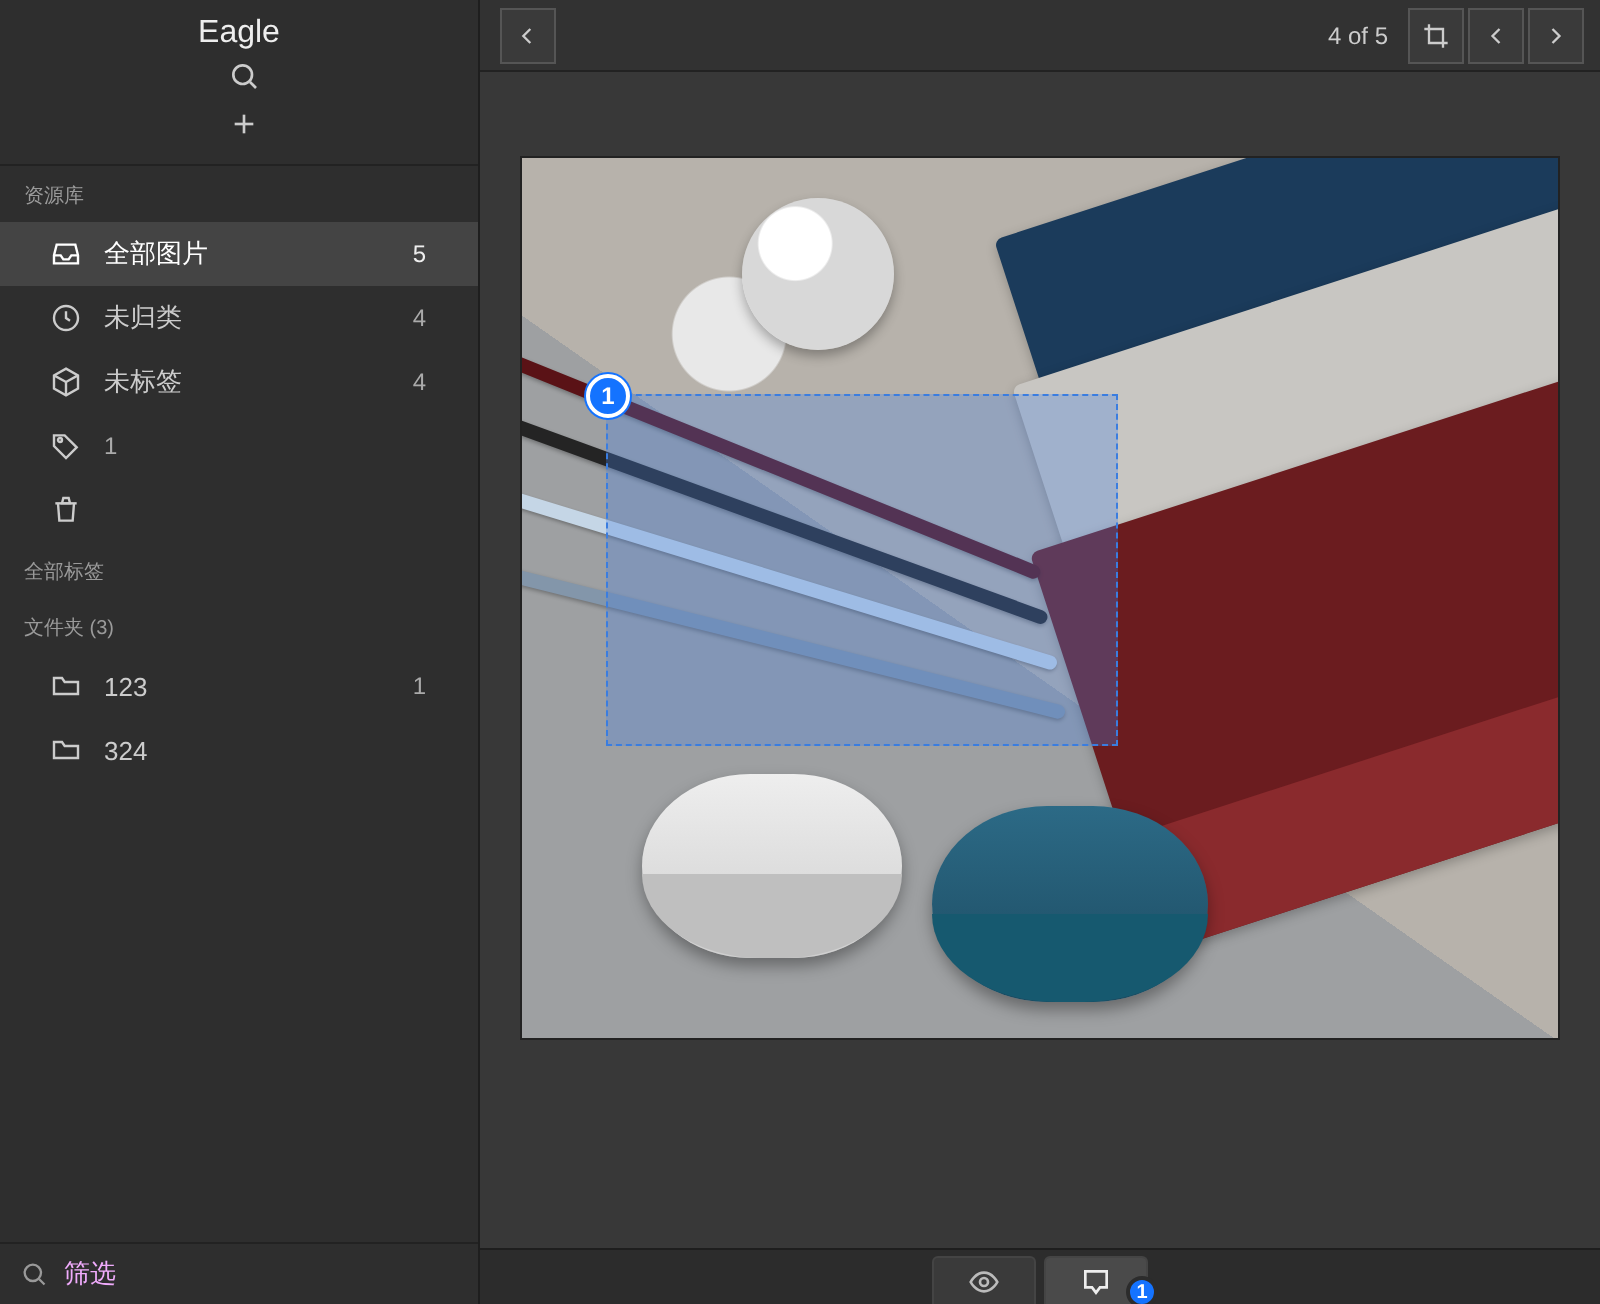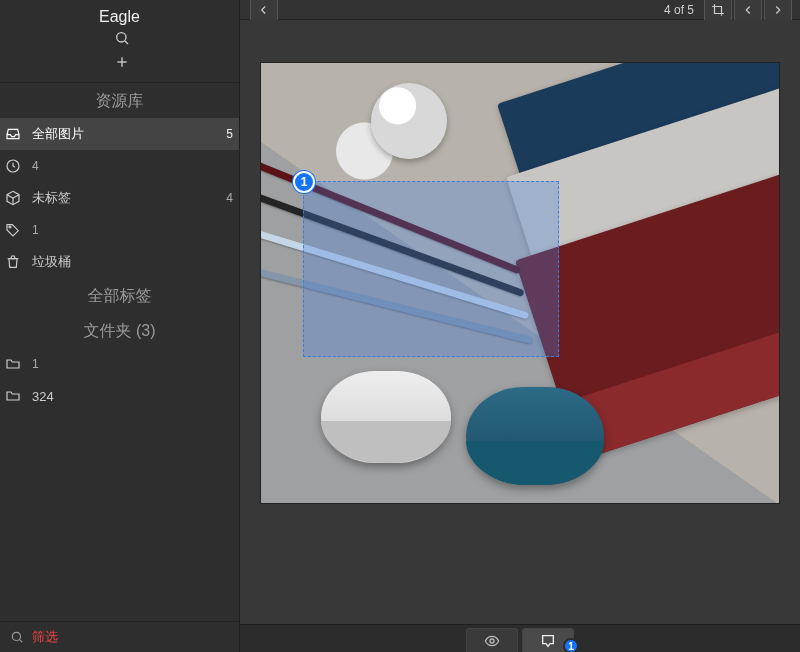--- a/index.html
+++ b/index.html
@@ -6,39 +6,39 @@
   html, body { width: 800px; height: 652px; overflow: hidden; font-family: -apple-system, "Segoe UI", sans-serif; background:#2b2b2b; }
   .app { display:flex; width:100%; height:100%; background:#2a2a2a; color:#ddd; font-size:13px; }
 
   
   .sidebar { width:240px; background:#2e2e2e; border-right:1px solid #1e1e1e; display:flex; flex-direction:column; }
   .sidebar-top { display:flex; align-items:center; padding:8px 10px; border-bottom:1px solid #222;flex-direction:column; }
   .app-title { font-size:16px; font-weight:500; flex:1; color:#eee; }
   .icon-btn { width:24px; height:24px; display:flex; align-items:center; justify-content:center; color:#ccc; cursor:pointer; margin-left:4px; }
   .icon-btn svg { width:16px; height:16px; stroke:#ccc; fill:none; stroke-width:2; }
 
-  .section-header { padding:8px 12px 6px; color:#9a9a9a; font-size:16px;text-align:center; }
+  .section-header { padding:8px 12px 6px; color:#9a9a9a; font-size:10px; }
   .nav-list { list-style:none; }
-  .nav-item { display:flex; align-items:center; padding:7px 4px; cursor:pointer; color:#ccc; }
+  .nav-item { display:flex; align-items:center; padding:7px 24px; cursor:pointer; color:#ccc; }
   .nav-item.selected { background:#444; color:#fff; }
   .nav-item .ic { width:18px; height:18px; margin-right:10px; display:flex; align-items:center; justify-content:center; }
   .nav-item .ic svg { width:16px; height:16px; stroke:#ccc; fill:none; stroke-width:1.8; }
   .nav-item.selected .ic svg { stroke:#fff; }
   .nav-item .lbl { flex:1; }
   .nav-item .cnt { color:#aaa; font-size:12px; padding-right:2px; }
   .nav-item.selected .cnt { color:#eee; }
 
   .sidebar-body { flex:1; overflow:auto; }
 
-  .sidebar-bottom { border-top:1px solid #222; padding:6px 10px; display:flex; align-items:center; color:#ef4444; }
+  .sidebar-bottom { border-top:1px solid #222; padding:6px 10px; display:flex; align-items:center; color:#f0abfc; }
   .sidebar-bottom svg { width:14px; height:14px; stroke:#999; fill:none; stroke-width:2; margin-right:8px; }
 
   
   .main { flex:1; display:flex; flex-direction:column; background:#383838; }
-  .toolbar { height:20px; display:flex; align-items:center; padding:0 8px; border-bottom:1px solid #222; background:#323232; }
+  .toolbar { height:36px; display:flex; align-items:center; padding:0 8px; border-bottom:1px solid #222; background:#323232; }
   .toolbar .spacer { flex:1; }
   .toolbar .counter { color:#ccc; font-size:12px; margin-right:8px; }
   .tool-btn { width:28px; height:28px; display:flex; align-items:center; justify-content:center; color:#ccc; cursor:pointer; margin-left:2px; border:1px solid transparent; }
   .tool-btn.box { border:1px solid #555; background:#3a3a3a; }
   .tool-btn svg { width:14px; height:14px; stroke:#ccc; fill:none; stroke-width:2; }
 
   .canvas { flex:1; position:relative; background:#383838; display:flex; align-items:flex-start; justify-content:center; padding:42px 10px 10px; }
   .photo { width:520px; height:442px; position:relative; background:#aaa; overflow:hidden; border:1px solid #222; }
   
   .photo .bg { position:absolute; inset:0; background:
@@ -114,20 +114,21 @@
           <span class="lbl">全部图片</span>
           <span class="cnt">5</span>
         </li>
         <li class="nav-item">
           <span class="ic">
               <svg viewBox="0 0 24 24">
                 <circle cx="12" cy="12" r="9"></circle>
                 <path d="M12 7v5l3 2"></path>
               </svg>
             </span>
+          <span class="lbl">未归类</span>
           <span class="cnt">4</span>
         </li>
         <li class="nav-item">
           <span class="ic">
               <svg viewBox="0 0 24 24">
                 <path d="M12 2l9 5v10l-9 5-9-5V7z"></path>
                 <path d="M3 7l9 5 9-5"></path>
                 <path d="M12 22V12"></path>
               </svg>
             </span>
@@ -144,35 +145,35 @@
           <span class="cnt">1</span>
         </li>
         <li class="nav-item">
           <span class="ic">
               <svg viewBox="0 0 24 24">
                 <path d="M4 7h16"></path>
                 <path d="M10 3h4l1 4H9z"></path>
                 <path d="M6 7l1 13h10l1-13"></path>
               </svg>
             </span>
-          <span class="lbl">垃圾桶</span>
           <span class="cnt"></span>
         </li>
       </ul>
 
       <div class="section-header">全部标签</div>
 
       <div class="section-header">文件夹 (3)</div>
       <ul class="nav-list">
         <li class="nav-item">
           <span class="ic">
               <svg viewBox="0 0 24 24">
                 <path d="M3 6h6l2 3h10v9H3z"></path>
               </svg>
             </span>
+          <span class="lbl">123</span>
           <span class="cnt">1</span>
         </li>
         <li class="nav-item">
           <span class="ic">
               <svg viewBox="0 0 24 24">
                 <path d="M3 6h6l2 3h10v9H3z"></path>
               </svg>
             </span>
           <span class="lbl">324</span>
           <span class="cnt"></span>

